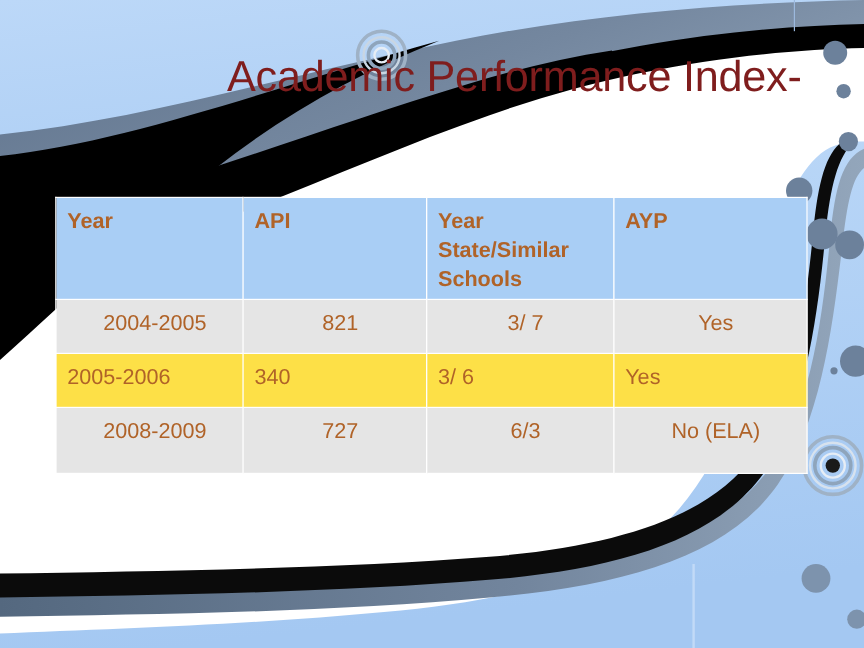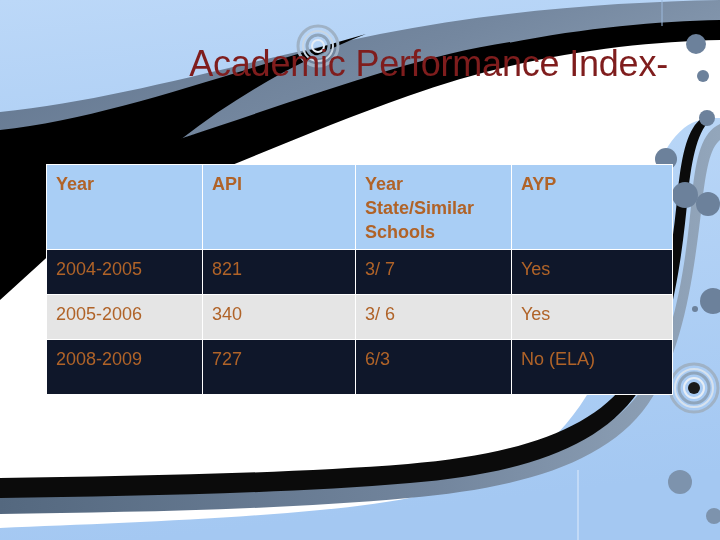--- a/index.html
+++ b/index.html
@@ -66,22 +66,22 @@
     vertical-align: top;
     color: #B06328;
     font-size: 18px;
     line-height: 1.32;
   }
   #api-table thead th {
     background: #A9CEF5;
     font-weight: bold;
     height: 76px;
   }
-  #api-table tbody tr.row-a td { background: #0f172a; }
-  #api-table tbody tr.row-b td { background: #e5e5e5; }
+  #api-table tbody tr.row-a td { background: #e5e5e5; text-align: center; }
+  #api-table tbody tr.row-b td { background: #fde047; }
   #api-table tbody td {
     font-weight: normal;
     height: 36px;
   }
   #api-table tbody tr.row-last td { height: 46px; }
   .dot {
     position: absolute;
     border-radius: 50%;
     background: #6C819B;
   }

